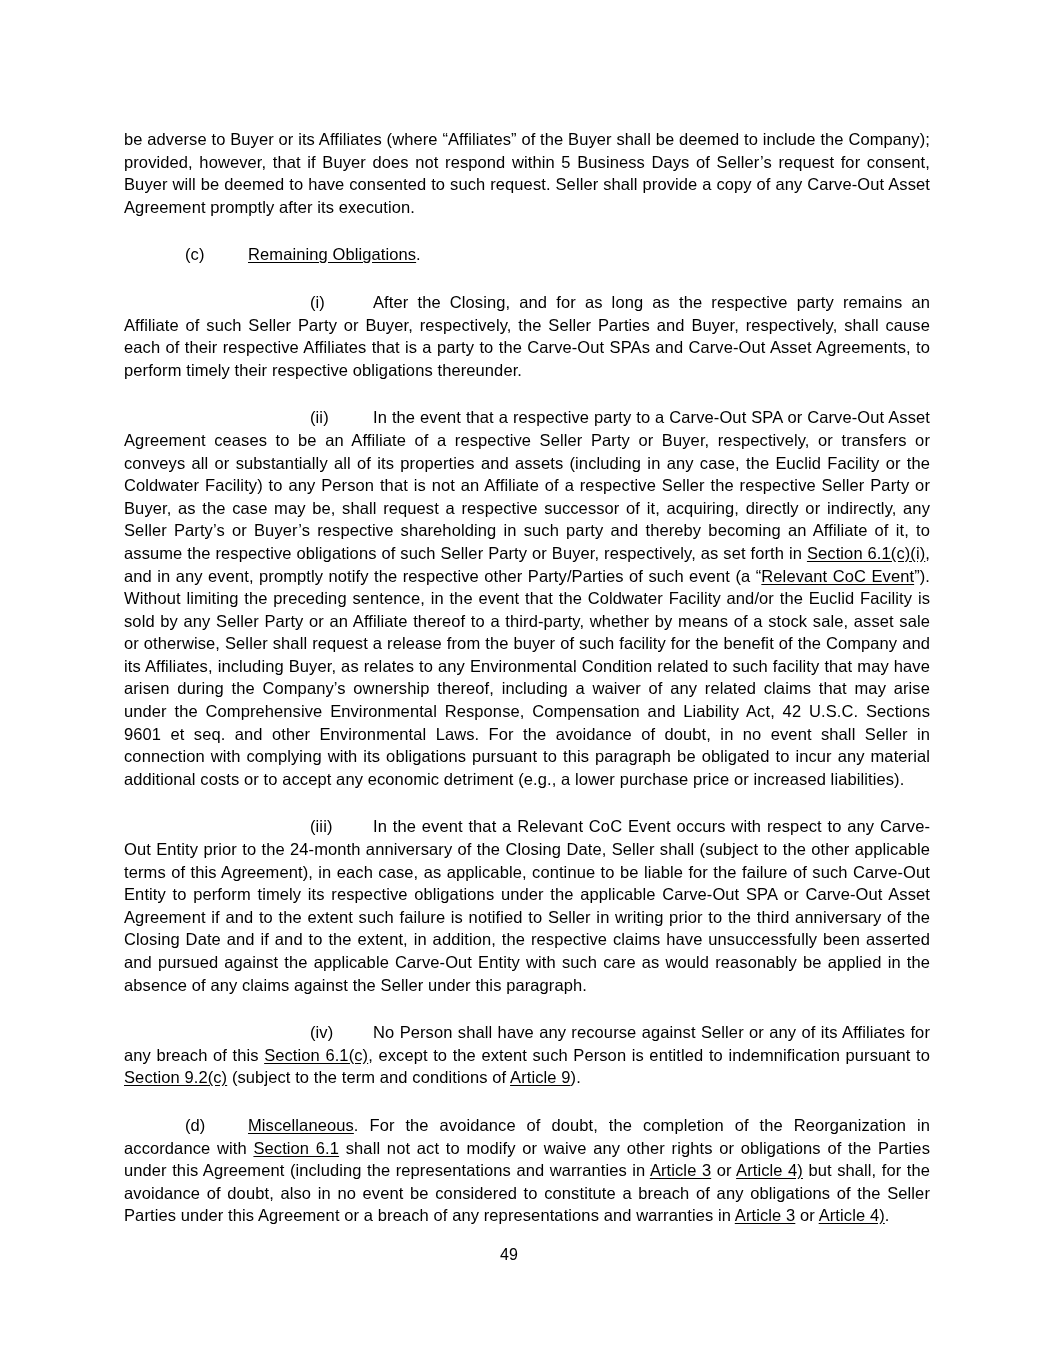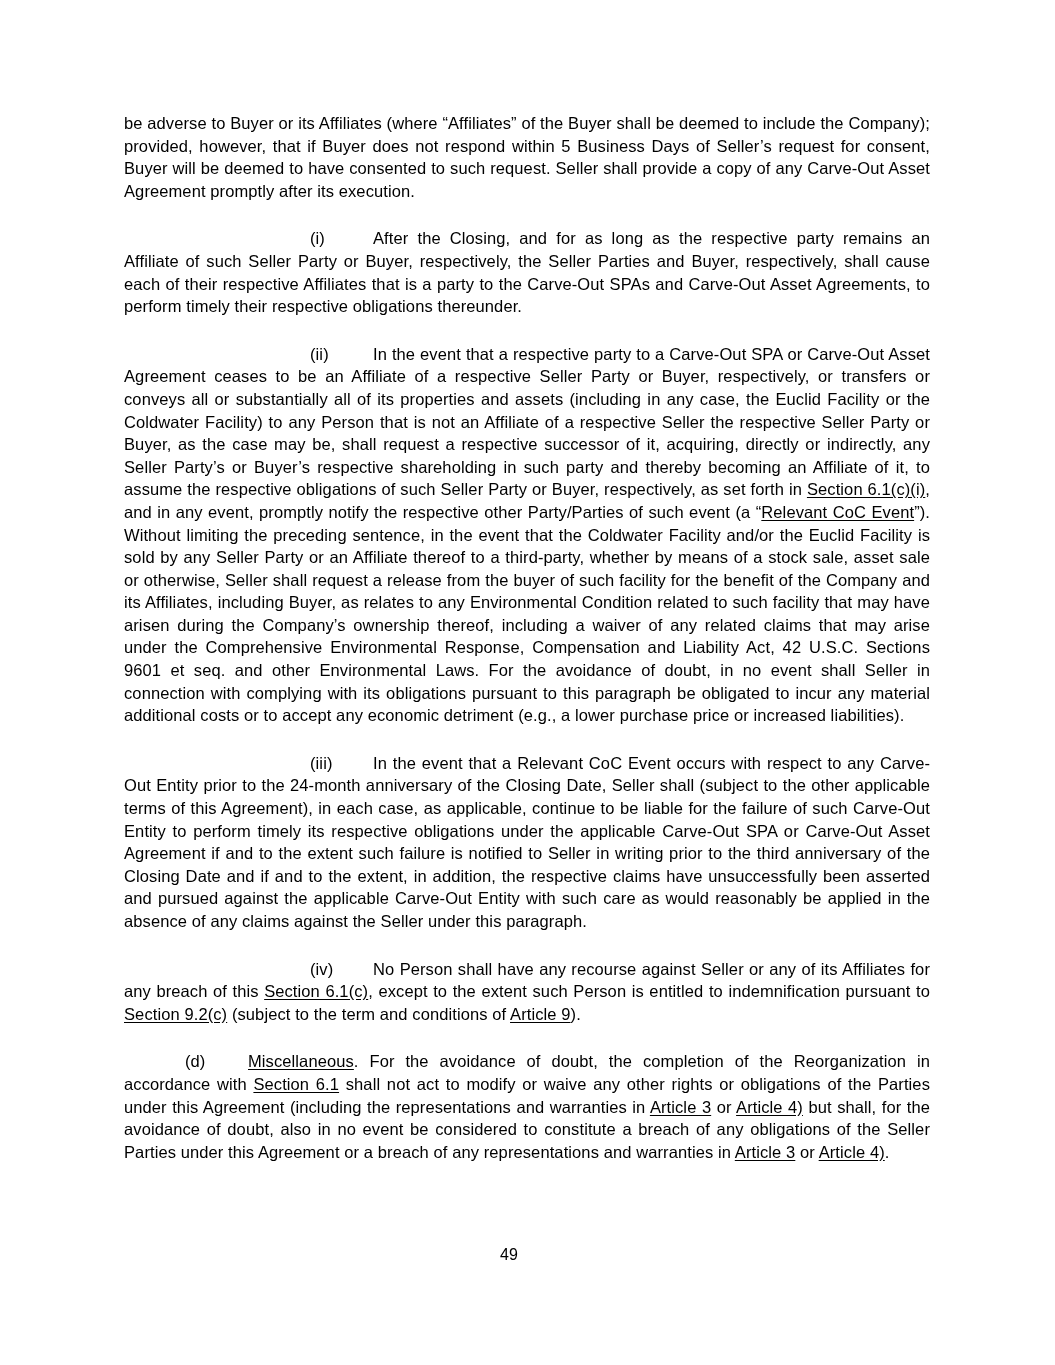--- a/index.html
+++ b/index.html
@@ -15,21 +15,21 @@
     font-family: "Liberation Sans", sans-serif;
     color: #000000;
   }
   .doc {
     position: absolute;
     left: 124px;
     top: 112px;
     width: 806px;
   }
   p.para {
-    margin: 0 0 25px 0;
+    margin: 16px 0 25px 0;
     font-size: 16.5px;
     line-height: 22.6px;
     text-align: justify;
     letter-spacing: 0.1px;
   }
   p.p-cont { text-indent: 0; }
   p.p-head { text-indent: 61px; }
   p.p-sub  { text-indent: 186px; }
   .label {
     display: inline-block;
@@ -46,20 +46,21 @@
     font-size: 16px;
   }
 </style>
 </head>
 <body>
 
 <div class="doc">
 
   <p class="para p-cont"><span>be adverse to Buyer or its Affiliates (where “Affiliates” of the Buyer shall be deemed to include the Company); provided, however, that if Buyer does not respond within 5 Business Days of Seller’s request for consent, Buyer will be deemed to have consented to such request. Seller shall provide a copy of any Carve-Out Asset Agreement promptly after its execution.</span></p>
 
+  <p class="para p-head"><span class="label">(c)</span><span class="u">Remaining Obligations</span><span>.</span></p>
 
   <p class="para p-sub"><span class="label">(i)</span><span>After the Closing, and for as long as the respective party remains an Affiliate of such Seller Party or Buyer, respectively, the Seller Parties and Buyer, respectively, shall cause each of their respective Affiliates that is a party to the Carve-Out SPAs and Carve-Out Asset Agreements, to perform timely their respective obligations thereunder.</span></p>
 
   <p class="para p-sub"><span class="label">(ii)</span><span>In the event that a respective party to a Carve-Out SPA or Carve-Out Asset Agreement ceases to be an Affiliate of a respective Seller Party or Buyer, respectively, or transfers or conveys all or substantially all of its properties and assets (including in any case, the Euclid Facility or the Coldwater Facility) to any Person that is not an Affiliate of a respective Seller the respective Seller Party or Buyer, as the case may be, shall request a respective successor of it, acquiring, directly or indirectly, any Seller Party’s or Buyer’s respective shareholding in such party and thereby becoming an Affiliate of it, to assume the respective obligations of such Seller Party or Buyer, respectively, as set forth in </span><span class="u">Section 6.1(c)(i)</span><span>, and in any event, promptly notify the respective other Party/Parties of such event (a “</span><span class="u">Relevant CoC Event</span><span>”). Without limiting the preceding sentence, in the event that the Coldwater Facility and/or the Euclid Facility is sold by any Seller Party or an Affiliate thereof to a third-party, whether by means of a stock sale, asset sale or otherwise, Seller shall request a release from the buyer of such facility for the benefit of the Company and its Affiliates, including Buyer, as relates to any Environmental Condition related to such facility that may have arisen during the Company’s ownership thereof, including a waiver of any related claims that may arise under the Comprehensive Environmental Response, Compensation and Liability Act, 42 U.S.C. Sections 9601 et seq. and other Environmental Laws. For the avoidance of doubt, in no event shall Seller in connection with complying with its obligations pursuant to this paragraph be obligated to incur any material additional costs or to accept any economic detriment (e.g., a lower purchase price or increased liabilities).</span></p>
 
   <p class="para p-sub"><span class="label">(iii)</span><span>In the event that a Relevant CoC Event occurs with respect to any Carve-Out Entity prior to the 24-month anniversary of the Closing Date, Seller shall (subject to the other applicable terms of this Agreement), in each case, as applicable, continue to be liable for the failure of such Carve-Out Entity to perform timely its respective obligations under the applicable Carve-Out SPA or Carve-Out Asset Agreement if and to the extent such failure is notified to Seller in writing prior to the third anniversary of the Closing Date and if and to the extent, in addition, the respective claims have unsuccessfully been asserted and pursued against the applicable Carve-Out Entity with such care as would reasonably be applied in the absence of any claims against the Seller under this paragraph.</span></p>
 
   <p class="para p-sub"><span class="label">(iv)</span><span>No Person shall have any recourse against Seller or any of its Affiliates for any breach of this </span><span class="u">Section 6.1(c)</span><span>, except to the extent such Person is entitled to indemnification pursuant to </span><span class="u">Section 9.2(c)</span><span> (subject to the term and conditions of </span><span class="u">Article 9</span><span>).</span></p>
 
   <p class="para p-head"><span class="label">(d)</span><span class="u">Miscellaneous</span><span>.  For the avoidance of doubt, the completion of the Reorganization in accordance with </span><span class="u">Section 6.1</span><span> shall not act to modify or waive any other rights or obligations of the Parties under this Agreement (including the representations and warranties in </span><span class="u">Article 3</span><span> or </span><span class="u">Article 4)</span><span> but shall, for the avoidance of doubt, also in no event be considered to constitute a breach of any obligations of the Seller Parties under this Agreement or a breach of any representations and warranties in </span><span class="u">Article 3</span><span> or </span><span class="u">Article 4)</span><span>.</span></p>

